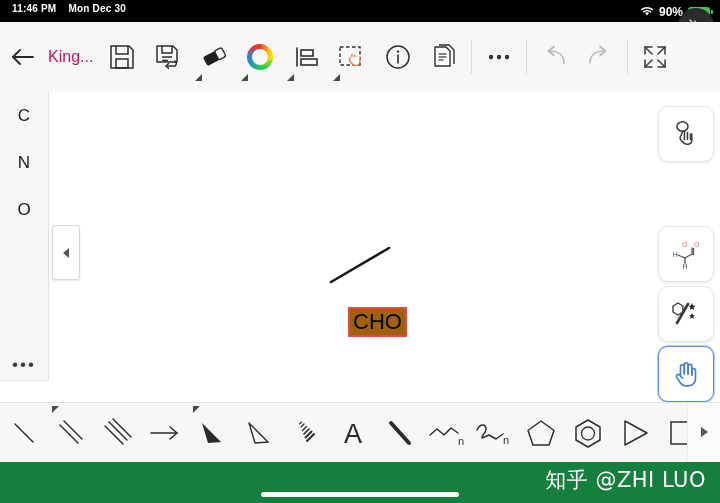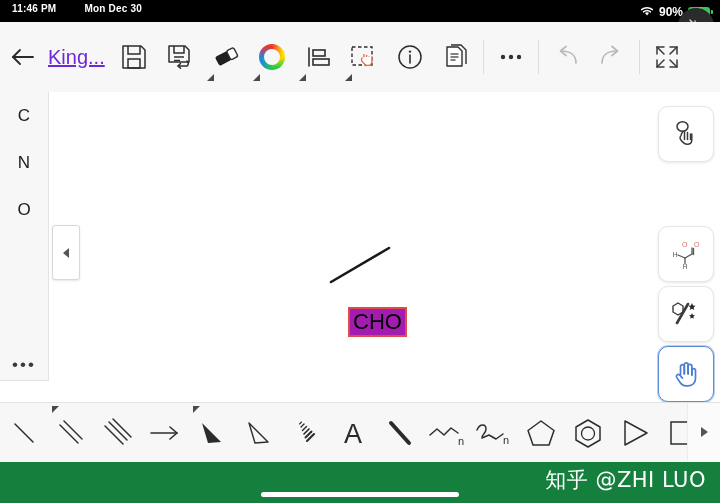--- a/index.html
+++ b/index.html
@@ -9,21 +9,21 @@
     font-family:"Liberation Sans", sans-serif;
     -webkit-font-smoothing:antialiased;
   }
   #app{position:relative;width:720px;height:503px;background:#000;}
 
   
   .statusbar{
     position:absolute;left:0;top:0;width:720px;height:22px;
     background:#000;color:#fff;
   }
-  .sb-left{position:absolute;left:12px;top:3px;display:flex;gap:28px;align-items:center;}
+  .sb-left{position:absolute;left:12px;top:3px;display:flex;gap:12px;align-items:center;}
   .sb-time{font-size:10px;font-weight:bold;letter-spacing:.2px;}
   .sb-date{font-size:10px;font-weight:bold;letter-spacing:.2px;}
   .sb-right{position:absolute;right:10px;top:3px;display:flex;gap:5px;align-items:center;}
   .sb-pct{font-size:12px;font-weight:bold;}
   .batt{position:relative;width:22px;height:11px;border-radius:3px;background:#35c759;display:inline-block;}
   .batt:after{content:"";position:absolute;right:-3px;top:3.5px;width:2px;height:4px;background:#35c759;border-radius:0 1px 1px 0;}
   .batt .bolt{position:absolute;left:50%;top:50%;transform:translate(-50%,-50%);font-size:8px;color:#fff;line-height:1;}
 
   
   .float-btn{
@@ -35,22 +35,22 @@
   .toolbar{
     position:absolute;left:0;top:22px;width:720px;height:70px;
     background:#f7f7f7;border-bottom:1px solid #e2e2e2;
     display:flex;align-items:center;
   }
   .tb-item{
     position:relative;width:46px;height:52px;
     display:flex;align-items:center;justify-content:center;flex:none;
   }
   .tb-title{
-    font-size:20px;color:#6d28d9;padding-left:2px;padding-right:6px;
-    white-space:nowrap;flex:none;text-decoration:underline;
+    font-size:16px;color:#be185d;padding-left:2px;padding-right:6px;
+    white-space:nowrap;flex:none;
   }
   .tb-sep{width:1px;height:34px;background:#dcdcdc;flex:none;margin:0 4px;}
   .caret{
     position:absolute;left:4px;bottom:2px;width:0;height:0;
     border-left:7px solid transparent;border-bottom:7px solid #4a4a4a;
   }
   .tb-item.disabled svg{opacity:.30;}
 
   
   .canvas{
@@ -75,21 +75,21 @@
     position:absolute;left:52px;top:133px;width:26px;height:53px;
     background:#fff;border:1px solid #d8d8d8;border-radius:3px;
     box-shadow:0 1px 2px rgba(0,0,0,.10);
     display:flex;align-items:center;justify-content:center;
   }
   .pal-tab i{width:0;height:0;border-top:5px solid transparent;border-bottom:5px solid transparent;border-right:6px solid #555;display:block;}
 
   
   .cho-box{
     position:absolute;left:348px;top:215px;
-    border:2px solid #e04a4a;background:#a21caf;
+    border:2px solid #e04a4a;background:#a16207;
     padding:0 3px;
     font-size:22px;color:#000;line-height:26px;letter-spacing:0px;
   }
 
   
   .rail-btn{
     position:absolute;right:6px;width:54px;height:54px;
     background:#fff;border:1px solid #e6e6e6;border-radius:10px;
     box-shadow:0 1px 3px rgba(0,0,0,.10);
     display:flex;align-items:center;justify-content:center;

